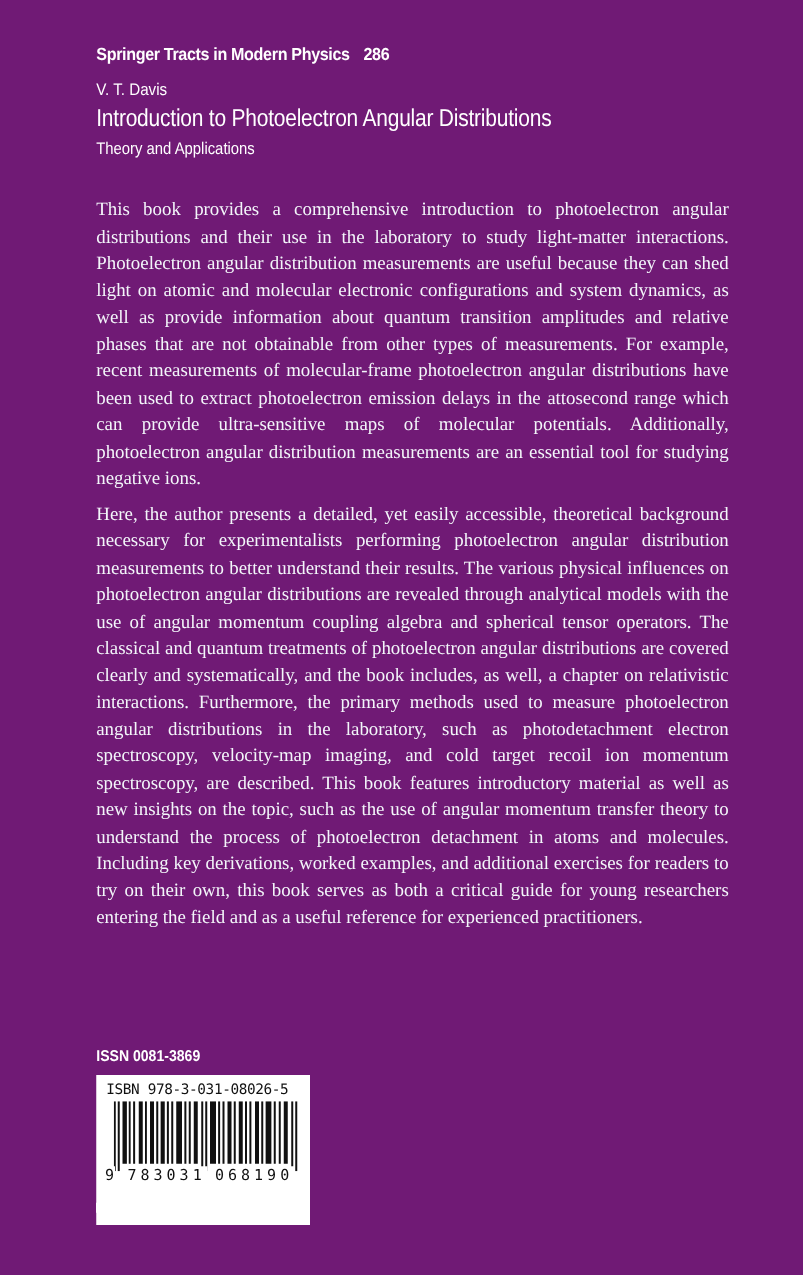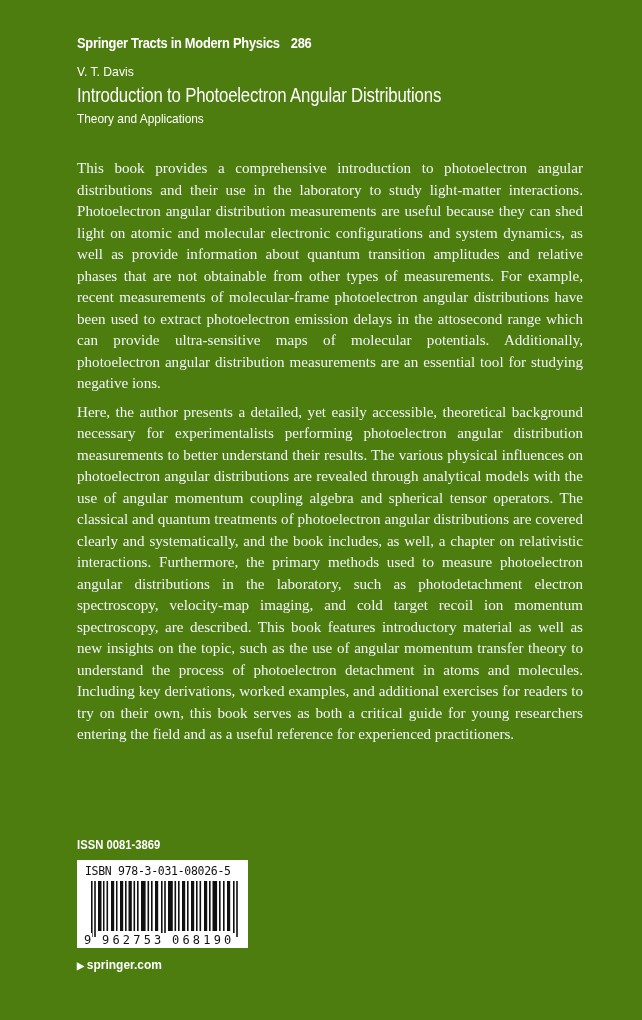--- a/index.html
+++ b/index.html
@@ -2,21 +2,21 @@
 <html><head>
 <meta charset="utf-8">
 <style>
   html, body { margin: 0; padding: 0; }
   body {
     width: 642px; height: 1020px; overflow: hidden;
     background: #0f4b85;
     color: #ffffff;
     position: relative;
   }
-  .cover { position: absolute; inset: 0; background: #4d7c0f; }
+  .cover { position: absolute; inset: 0; background: #701a75; }
   .series {
     position: absolute; left: 77px; top: 35px;
     font-family: "Liberation Sans", sans-serif;
     font-size: 14px; font-weight: bold; letter-spacing: -0.3px;
     transform: scaleX(0.92); transform-origin: left top;
     white-space: nowrap;
   }
   .series .vol { margin-left: 12px; }
   .author {
     position: absolute; left: 77px; top: 64px;
@@ -46,21 +46,21 @@
   }
   .blurb p { margin: 0 4px 7px 0; }
   .issn {
     position: absolute; left: 77px; top: 838px;
     font-family: "Liberation Sans", sans-serif;
     font-size: 12.5px; font-weight: bold;
     transform: scaleX(0.9); transform-origin: left top;
     white-space: nowrap;
   }
   .barcode-box {
-    position: absolute; left: 77px; top: 860px; width: 171px; height: 88px;
+    position: absolute; left: 77px; top: 860px; width: 171px; height: 120px;
     background: #ffffff; color: #111;
   }
   .isbn-text {
     position: absolute; left: 8px; top: 4px;
     font-family: "DejaVu Sans Mono", monospace;
     font-size: 11.5px; letter-spacing: -0.3px; white-space: nowrap;
   }
   .bars {
     position: absolute; left: 14px; top: 21px; width: 150px; height: 56px;
   }
@@ -141,21 +141,21 @@
         <rect x="128" y="0" width="1.6" height="50"></rect>
         <rect x="132" y="0" width="1.6" height="50"></rect>
         <rect x="136" y="0" width="3.2" height="50"></rect>
 
         <rect x="142" y="0" width="1.6" height="56"></rect>
         <rect x="145.2" y="0" width="1.6" height="56"></rect>
       </g>
     </svg>
     <div class="digits">
       <span style="left:4px">9</span>
-      <span style="left:22px; letter-spacing:3.2px">962753</span>
+      <span style="left:22px; letter-spacing:3.2px">783031</span>
       <span style="left:92px; letter-spacing:3.2px">068190</span>
     </div>
   </div>
 
   <div class="website">
     <span class="arrow">▶</span><span>springer.com</span>
   </div>
 
 </div>
 

